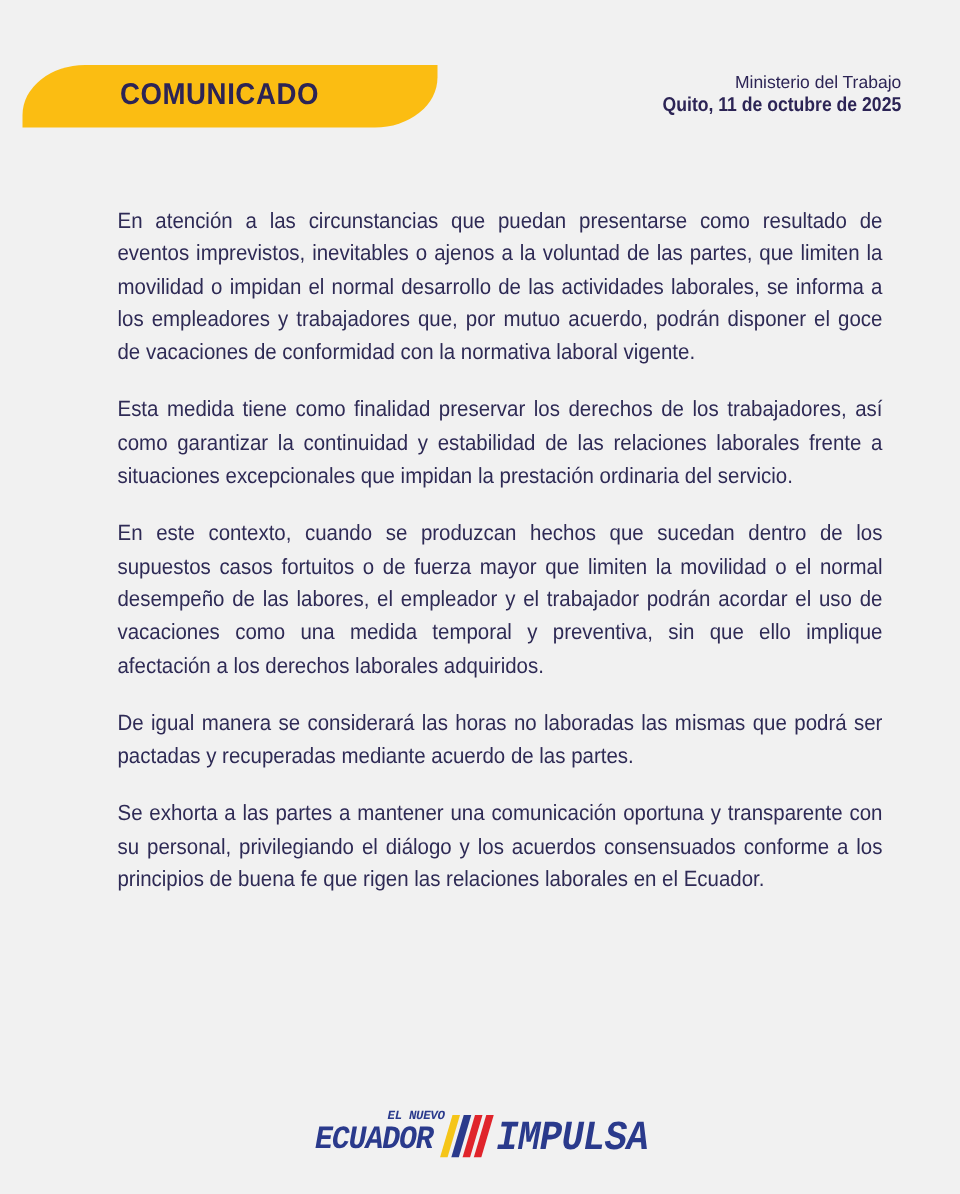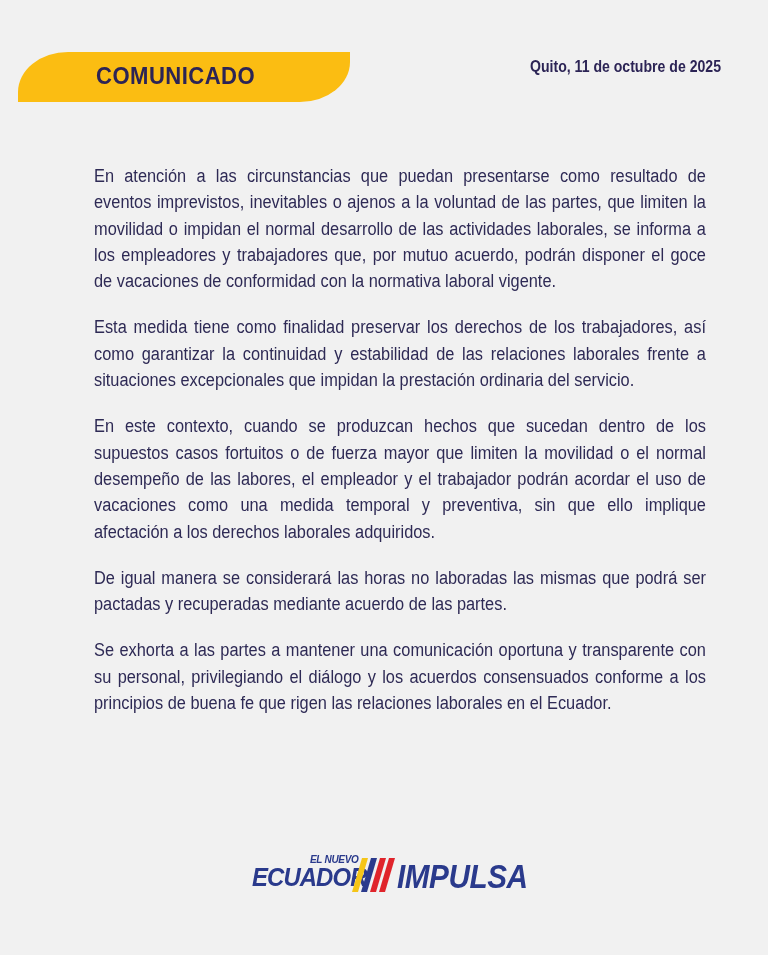--- a/index.html
+++ b/index.html
@@ -33,21 +33,21 @@
     position: absolute; left: 94px; top: 163px; width: 612px;
   }
   .para {
     font-size: 17.6px; line-height: 26.3px;
     text-align: justify; margin: 0 0 20px 0;
     color: #2e2a55;
     transform: scaleX(0.93); transform-origin: left top;
     width: 658px;
   }
   .logo {
-    position: absolute; left: 252px; top: 852px; height: 44px; width: 270px;
+    position: absolute; left: 252px; top: 886px; height: 44px; width: 270px; font-family: Liberation Mono, monospace;
   }
   .logo .small {
     position: absolute; left: 58px; top: 2px;
     font-size: 10px; font-weight: bold; font-style: italic; color: #2a3a8c;
     letter-spacing: -0.3px;
   }
   .logo .ecuador {
     position: absolute; left: 0; top: 10px;
     font-size: 26px; font-weight: bold; font-style: italic; color: #2a3a8c;
     letter-spacing: -1px; transform: scaleX(0.92); transform-origin: left center;
@@ -59,20 +59,21 @@
     letter-spacing: -0.5px; transform: scaleX(0.9); transform-origin: left center;
   }
 </style>
 </head>
 <body>
 
 <div class="banner"></div>
 <div class="banner-text">COMUNICADO</div>
 
 <div class="header-right">
+  <div class="ministry">Ministerio del Trabajo</div>
   <div class="date">Quito, 11 de octubre de 2025</div>
 </div>
 
 <div class="body-text">
   <p class="para">En atención a las circunstancias que puedan presentarse como resultado de eventos imprevistos, inevitables o ajenos a la voluntad de las partes, que limiten la movilidad o impidan el normal desarrollo de las actividades laborales, se informa a los empleadores y trabajadores que, por mutuo acuerdo, podrán disponer el goce de vacaciones de conformidad con la normativa laboral vigente.</p>
   <p class="para">Esta medida tiene como finalidad preservar los derechos de los trabajadores, así como garantizar la continuidad y estabilidad de las relaciones laborales frente a situaciones excepcionales que impidan la prestación ordinaria del servicio.</p>
   <p class="para">En este contexto, cuando se produzcan hechos que sucedan dentro de los supuestos casos fortuitos o de fuerza mayor que limiten la movilidad o el normal desempeño de las labores, el empleador y el trabajador podrán acordar el uso de vacaciones como una medida temporal y preventiva, sin que ello implique afectación a los derechos laborales adquiridos.</p>
   <p class="para">De igual manera se considerará las horas no laboradas las mismas que podrá ser pactadas y recuperadas mediante acuerdo de las partes.</p>
   <p class="para">Se exhorta a las partes a mantener una comunicación oportuna y transparente con su personal, privilegiando el diálogo y los acuerdos consensuados conforme a los principios de buena fe que rigen las relaciones laborales en el Ecuador.</p>
 </div>

